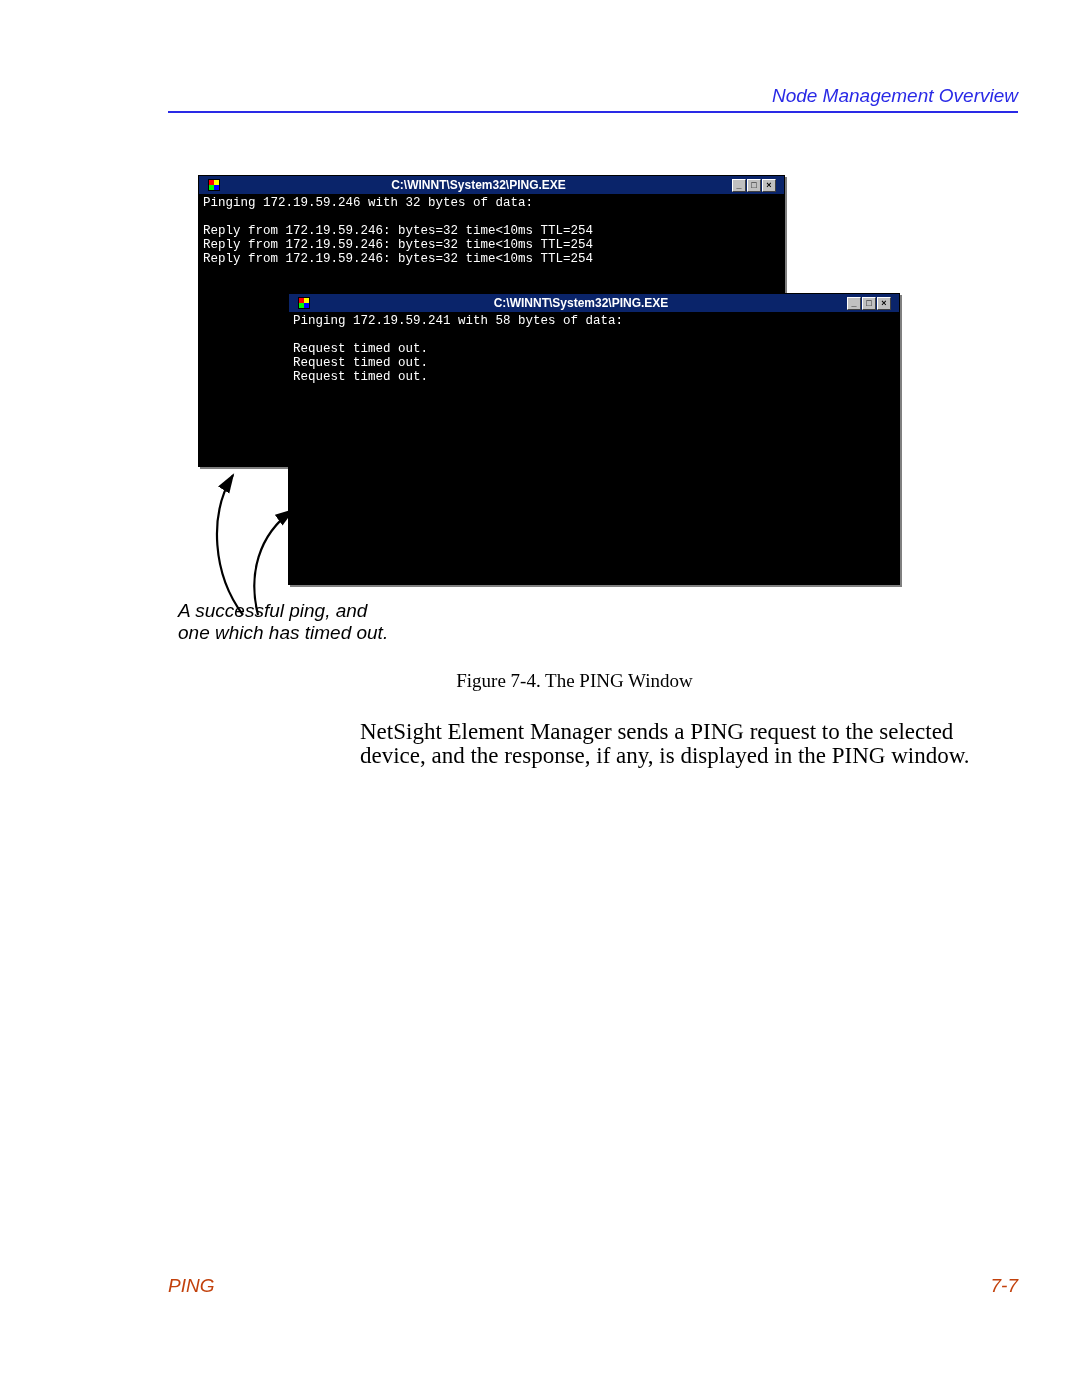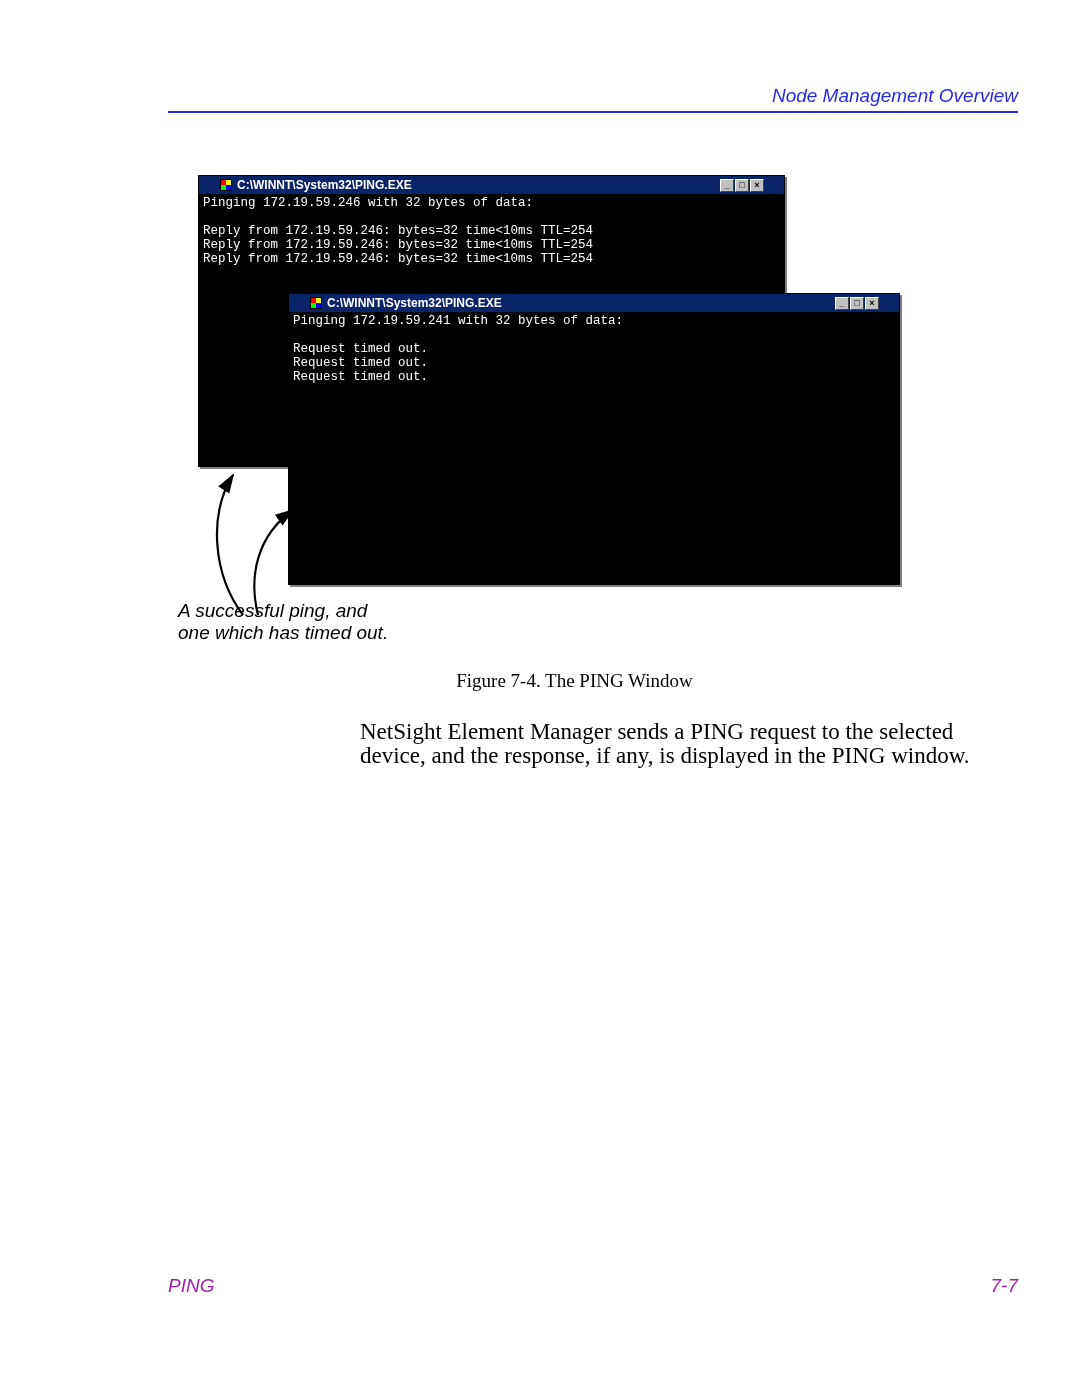--- a/index.html
+++ b/index.html
@@ -53,21 +53,22 @@
     box-shadow: 2px 2px 0 #808080;
   }
   .cmd-titlebar {
     display: flex;
     align-items: center;
     height: 18px;
     background: linear-gradient(to bottom, #0a246a, #0a246a);
     color: #fff;
     font-family: Tahoma, Arial, sans-serif;
     font-size: 12px;
-    padding: 0 20px;
+    padding: 0 8px;
+    text-align: center;
   }
   .cmd-titlebar .app-icon {
     width: 14px;
     height: 14px;
     margin-right: 4px;
     display: inline-flex;
     align-items: center;
     justify-content: center;
   }
   .cmd-titlebar .app-icon svg { display:block; }
@@ -164,21 +165,21 @@
   .footer {
     position: absolute;
     bottom: 100px;
     left: 125px;
     right: 105px;
     display: flex;
     justify-content: space-between;
     font-style: italic;
     font-family: Arial, Helvetica, sans-serif;
     font-size: 19px;
-    color: #a21caf;
+    color: #c2410c;
   }
   .footer .page-num { font-style: italic; }
 </style>
 </head>
 <body>
 
 <div class="page">
 
   <div class="header-area">
     <div class="header-title">Node Management Overview</div>
@@ -223,21 +224,21 @@
             <rect x="6" y="6" width="5" height="5" fill="#00f"></rect>
           </svg>
         </span>
         <span class="title-text">C:\WINNT\System32\PING.EXE</span>
         <span class="controls">
           <span class="ctrl-btn">_</span>
           <span class="ctrl-btn">□</span>
           <span class="ctrl-btn">×</span>
         </span>
       </div>
-      <div class="cmd-body">Pinging 172.19.59.241 with 32 bytes of data:
+      <div class="cmd-body">Pinging 172.19.59.241 with 58 bytes of data:
 
 Request timed out.
 Request timed out.
 Request timed out.</div>
     </div>
 
     <svg class="arrows" viewBox="0 0 280 170">
       <defs>
         <marker id="ah" markerWidth="10" markerHeight="10" refX="8" refY="3" orient="auto">
           <path d="M0,0 L0,6 L9,3 z" fill="#000"></path>

